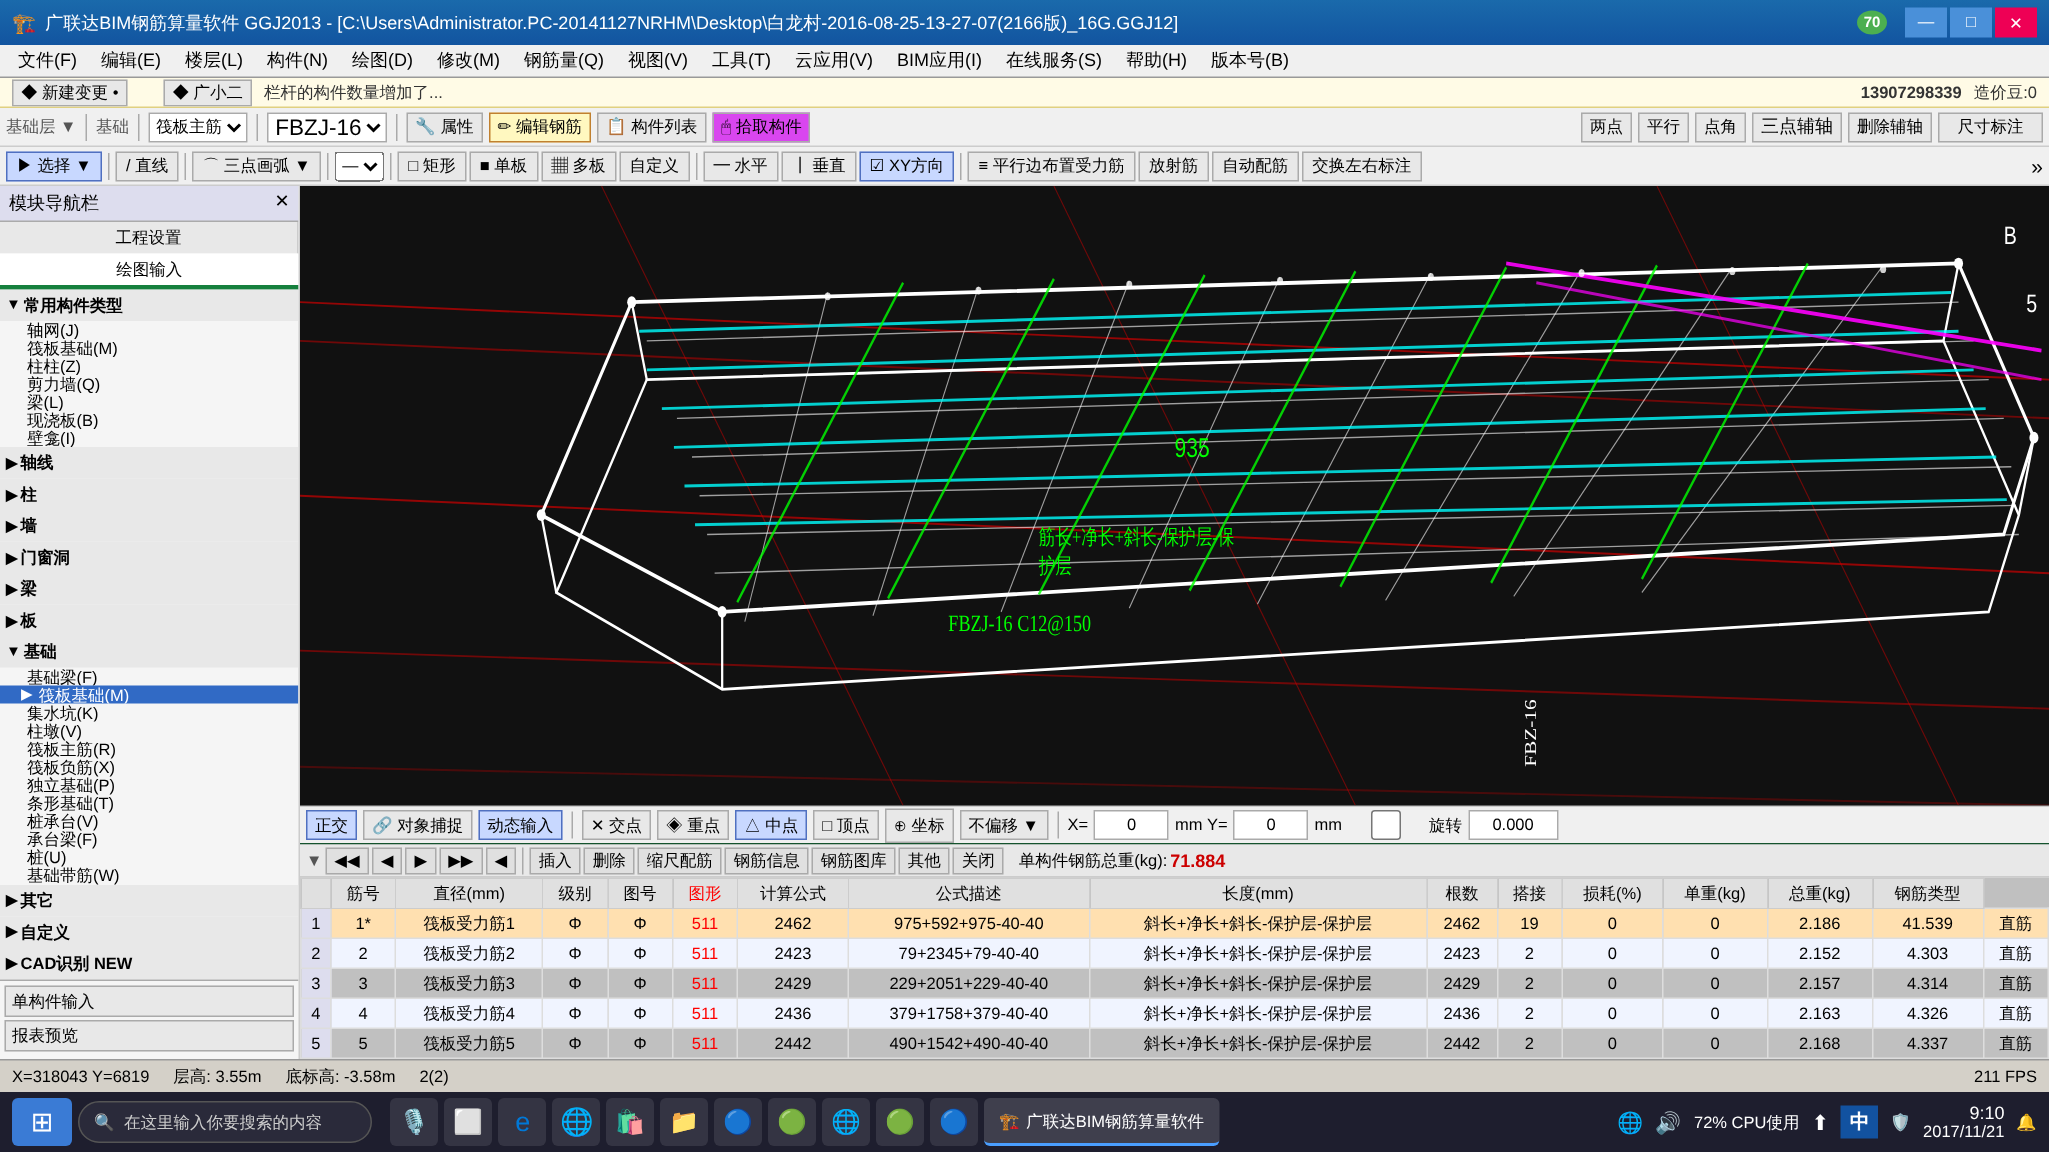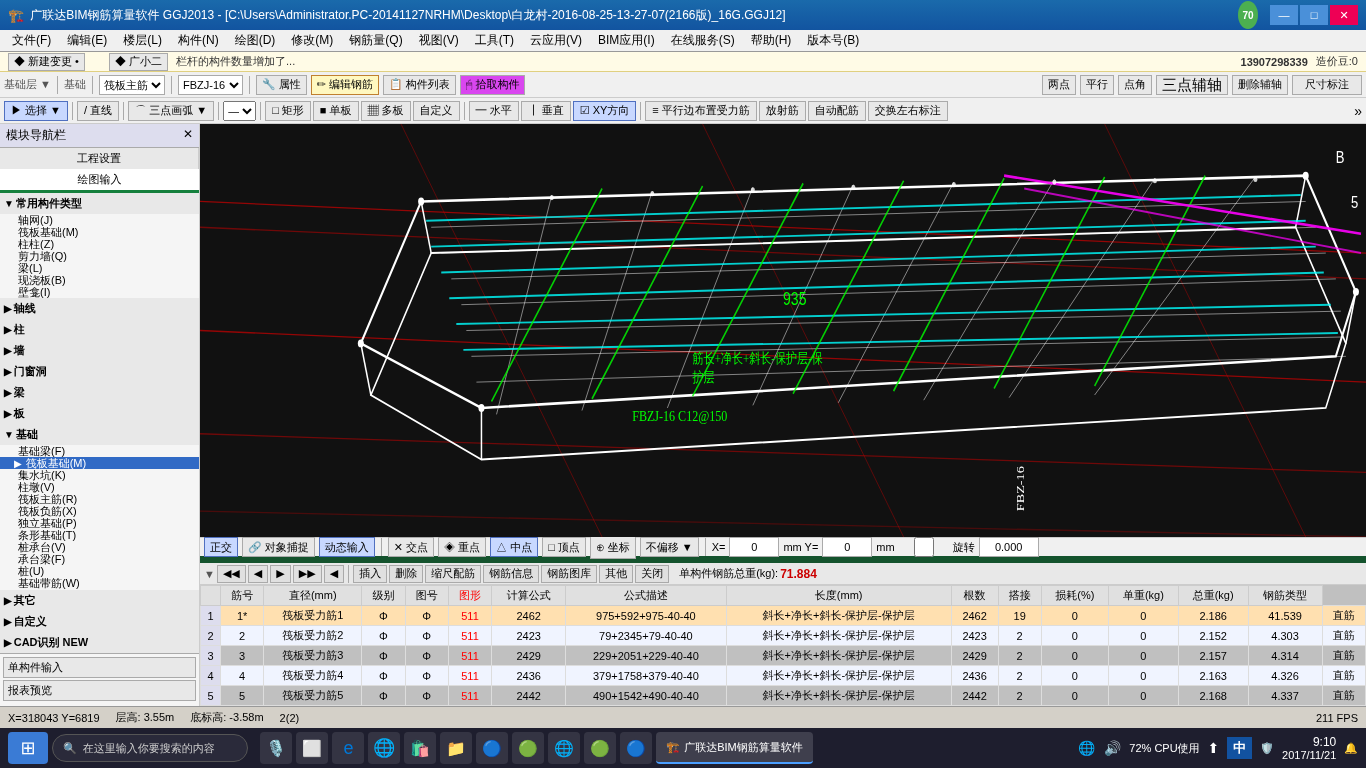--- a/index.html
+++ b/index.html
@@ -54,21 +54,21 @@
       border: 1px solid #888; padding: 8px; font-size: 12px; z-index: 10;
     }
     #panel-overlay .panel-title { font-size: 12px; margin-bottom: 6px; color: #333; }
     #panel-overlay label { display: flex; align-items: center; gap: 4px; margin-bottom: 4px; font-size: 11px; }
 
     
     #cad-canvas { width: 100%; height: 100%; }
 
     
     #coordbar {
-      width: 100%; height: 26px; background: #f0f0f0; border-top: 1px solid #ccc; border-bottom: 7px solid #14532d;
+      width: 100%; height: 26px; background: #f0f0f0; border-top: 1px solid #ccc; border-bottom: 1px solid #14532d;
       display: flex; align-items: center; padding: 0 4px; gap: 4px; font-size: 11px;
     }
     #coordbar button { height: 20px; padding: 0 5px; font-size: 11px; background: #e8e8e8; border: 1px solid #aaa; cursor: pointer; }
     #coordbar input { height: 20px; width: 50px; border: 1px solid #aaa; font-size: 11px; text-align: center; }
     #table-toolbar {
       height: 22px; background: #e8e8e8; border-bottom: 1px solid #ccc;
       display: flex; align-items: center; padding: 0 4px; gap: 2px; font-size: 11px;
     }
     #table-toolbar button { height: 18px; padding: 0 5px; font-size: 11px; background: #e0e0e0; border: 1px solid #aaa; cursor: pointer; }
 
@@ -91,21 +91,21 @@
       padding: 0 8px; gap: 4px; position: absolute; bottom: 0; left: 0;
     }
     #taskbar .start-btn { width: 40px; height: 32px; background: #3a7bd5; border: none; color: white; cursor: pointer; border-radius: 4px; font-size: 18px; display: flex; align-items: center; justify-content: center; }
     #taskbar .search-bar { flex: 0.4; height: 28px; background: #2a2a3a; border: 1px solid #555; color: #ccc; border-radius: 14px; display: flex; align-items: center; padding: 0 10px; font-size: 11px; gap: 6px; }
     #taskbar .task-icons { display: flex; gap: 4px; align-items: center; margin-left: 8px; }
     #taskbar .task-icon { width: 32px; height: 32px; background: rgba(255,255,255,0.1); border: none; cursor: pointer; border-radius: 4px; display: flex; align-items: center; justify-content: center; font-size: 16px; }
     #taskbar .task-app { height: 32px; padding: 0 10px; background: rgba(255,255,255,0.15); border: none; cursor: pointer; border-radius: 4px; color: white; font-size: 11px; display: flex; align-items: center; gap: 4px; border-bottom: 2px solid #4a9eff; }
     #taskbar .sys-tray { margin-left: auto; display: flex; align-items: center; gap: 8px; color: white; font-size: 11px; }
     #taskbar .sys-icon { font-size: 14px; cursor: pointer; }
 
-    .green-badge { background: #4caf50; color: white; border-radius: 50%; width: 20px; height: 28px; display: flex; align-items: center; justify-content: center; font-size: 10px; font-weight: bold; }
+    .green-badge { background: #4caf50; color: white; border-radius: 50%; width: 20px; height: 16px; display: flex; align-items: center; justify-content: center; font-size: 10px; font-weight: bold; }
 
     .top-notice { background: #fffbe6; border-bottom: 1px solid #e0d080; padding: 2px 8px; font-size: 11px; color: #333; white-space: nowrap; overflow: hidden; display: flex; align-items: center; gap: 8px; height: 20px; }
 
     #main-content { display: flex; flex-direction: column; flex: 1; overflow: hidden; }
 
     #draw-toolbar {
       width: 100%; height: 26px; background: #f0f0f0; border-bottom: 1px solid #ccc;
       display: flex; align-items: center; padding: 0 4px; gap: 2px; font-size: 11px;
     }
     #draw-toolbar button { height: 20px; padding: 0 6px; font-size: 11px; background: #e8e8e8; border: 1px solid #aaa; cursor: pointer; }
@@ -163,33 +163,33 @@
 
   <div id="propbar">
     <span style="color:#555;">基础层 ▼</span>
     <span style="width:1px;height:18px;background:#aaa;margin:0 2px;display:inline-block;"></span>
     <span style="color:#555;">基础</span>
     <span style="width:1px;height:18px;background:#aaa;margin:0 2px;display:inline-block;"></span>
     <select style="height:20px;font-size:11px;">
       <option>筏板主筋</option>
     </select>
     <span style="width:1px;height:18px;background:#aaa;margin:0 2px;display:inline-block;"></span>
-    <select style="height:20px;font-size:11px;">
+    <select style="height:20px;font-size:15px;text-align:right;">
       <option>FBZJ-16</option>
     </select>
     <span style="width:1px;height:18px;background:#aaa;margin:0 2px;display:inline-block;"></span>
     <button style="height:20px;padding:0 5px;font-size:11px;background:#e8e8e8;border:1px solid #aaa;cursor:pointer;">🔧 属性</button>
     <button style="height:20px;padding:0 5px;font-size:11px;background:#fff8c0;border:1px solid #c08030;cursor:pointer;">✏ 编辑钢筋</button>
     <button style="height:20px;padding:0 5px;font-size:11px;background:#e8e8e8;border:1px solid #aaa;cursor:pointer;">📋 构件列表</button>
     <button style="height:20px;padding:0 5px;font-size:11px;background:#d946ef;border:1px solid #aaa;cursor:pointer;">🖱 拾取构件</button>
     <span style="margin-left:auto;display:flex;align-items:center;gap:4px;">
       <button style="height:20px;padding:0 5px;font-size:11px;background:#e8e8e8;border:1px solid #aaa;cursor:pointer;">两点</button>
       <button style="height:20px;padding:0 5px;font-size:11px;background:#e8e8e8;border:1px solid #aaa;cursor:pointer;">平行</button>
       <button style="height:20px;padding:0 5px;font-size:11px;background:#e8e8e8;border:1px solid #aaa;cursor:pointer;">点角</button>
-      <button style="height:20px;padding:0 5px;font-size:15px;background:#e8e8e8;border:1px solid #aaa;cursor:pointer;text-align:right;">三点辅轴</button>
+      <button style="height:20px;padding:0 5px;font-size:12px;background:#e8e8e8;border:1px solid #aaa;cursor:pointer;text-align:right;">三点辅轴</button>
       <button style="height:20px;padding:0 5px;font-size:11px;background:#e8e8e8;border:1px solid #aaa;cursor:pointer;">删除辅轴</button>
       <button style="height:20px;padding:0 12px;font-size:11px;background:#e8e8e8;border:1px solid #aaa;cursor:pointer;">尺寸标注</button>
     </span>
   </div>
 
   <div id="draw-toolbar">
     <button class="active">▶ 选择 ▼</button>
     <span class="sep"></span>
     <button>/ 直线</button>
     <span class="sep"></span>

